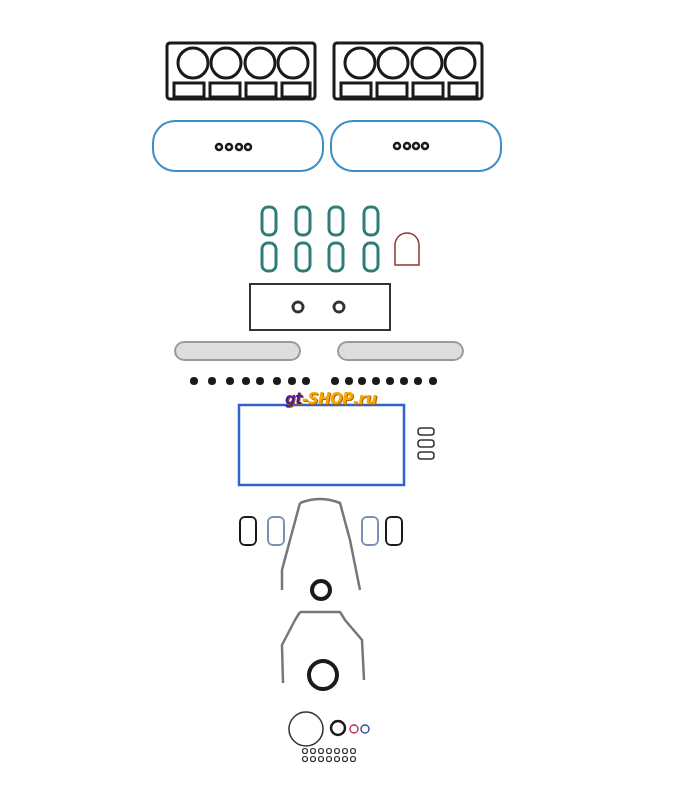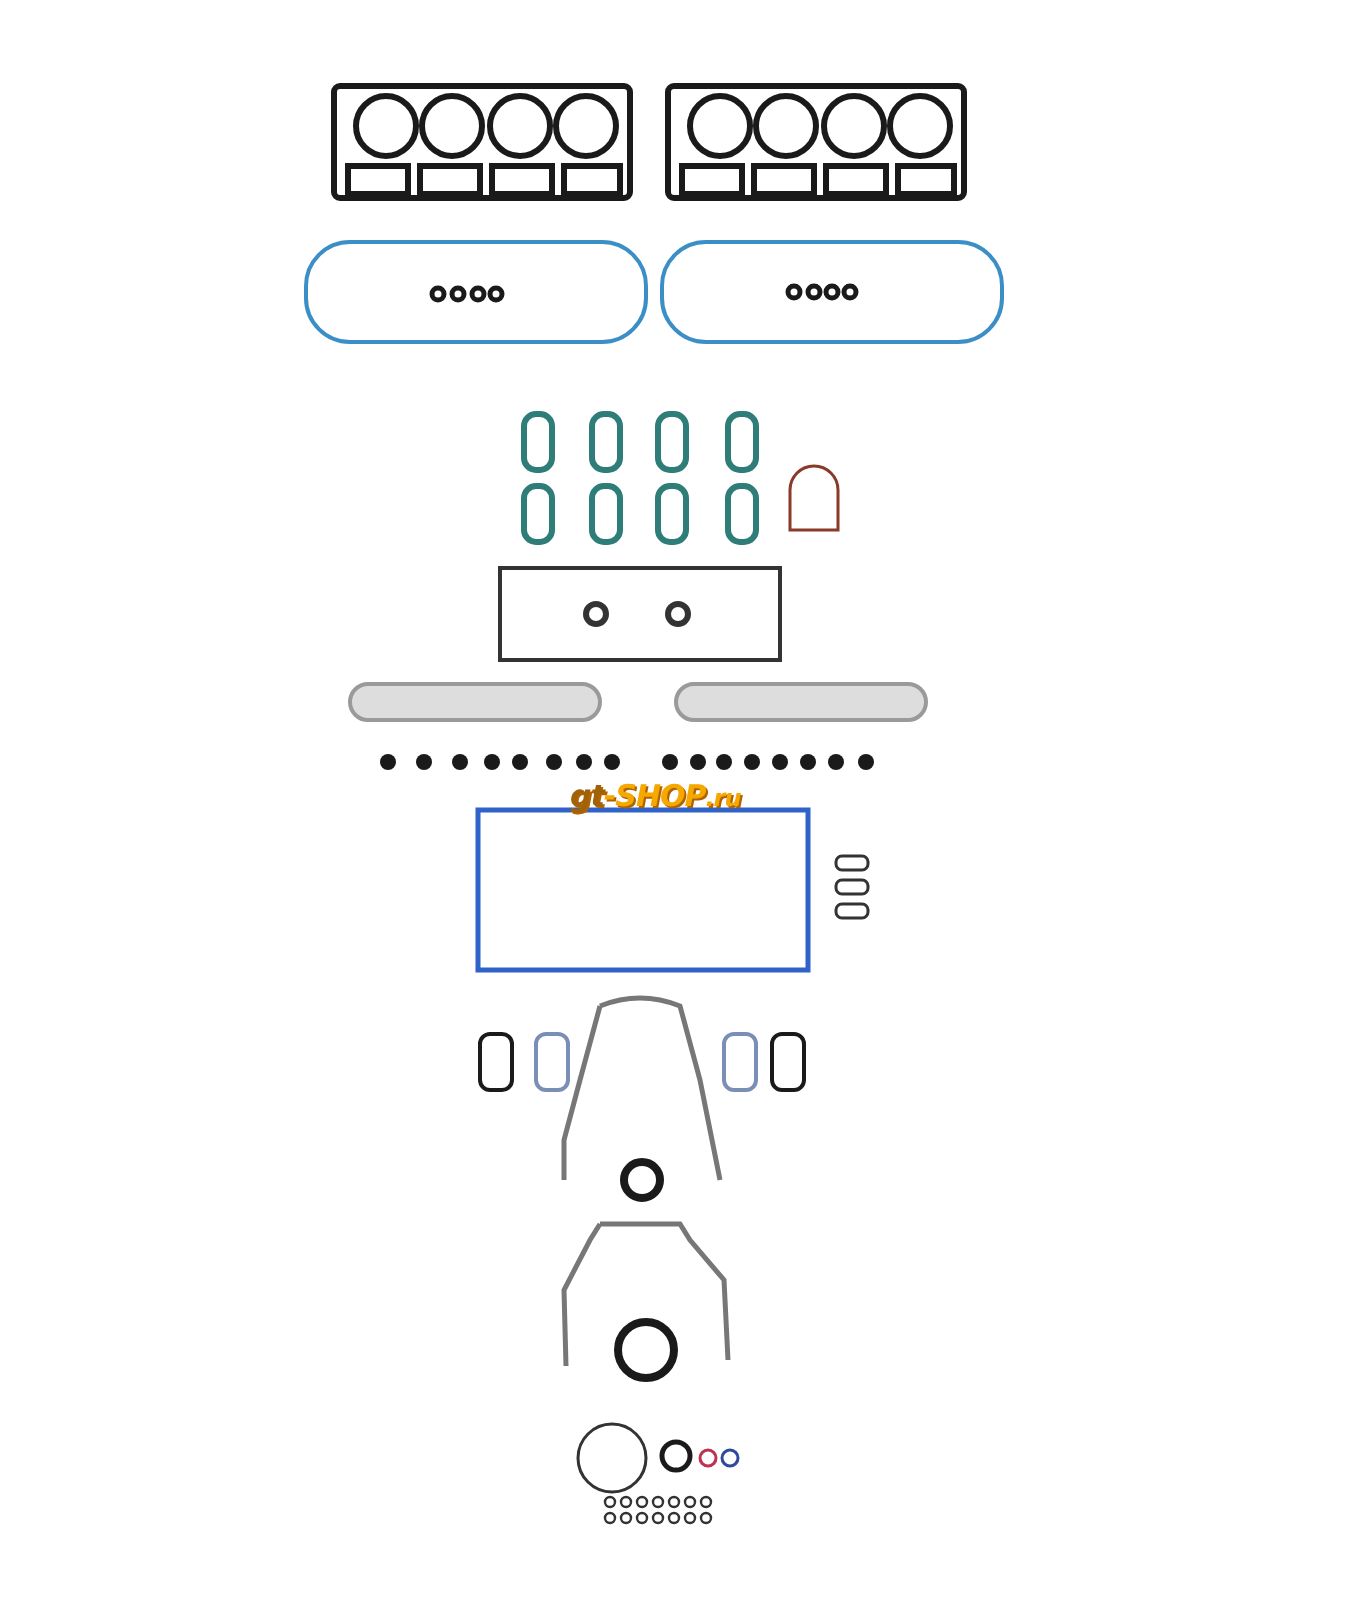--- a/index.html
+++ b/index.html
@@ -1,20 +1,20 @@
 <!DOCTYPE html>
 <html><head>
 <meta charset="utf-8">
 <style>
 html,body{margin:0;padding:0;background:#fff;}
 body{width:673px;height:800px;position:relative;overflow:hidden;font-family:"Liberation Sans",sans-serif;}
 svg{position:absolute;left:0;top:0;}
 .wm{position:absolute;left:285px;top:389px;font-family:"DejaVu Sans",sans-serif;font-weight:bold;font-style:italic;font-size:15px;letter-spacing:-0.5px;color:#f5a800;text-shadow:1px 1px 0 #b36200;}
-.wm .gt{color:#a16207;}
-.wm .ru{font-size:12px;color:#f5a800;}
+.wm .gt{color:#4c1d95;}
+.wm .ru{font-size:16px;color:#f5a800;}
 </style>
 </head>
 <body>
 
 <svg width="673" height="800" viewBox="0 0 673 800">
 
   <g fill="none" stroke="#1a1a1a" stroke-width="3">
     <rect x="167" y="43" width="148" height="56" rx="3"></rect>
     <circle cx="193" cy="63" r="15"></circle>
       <circle cx="226" cy="63" r="15"></circle>

